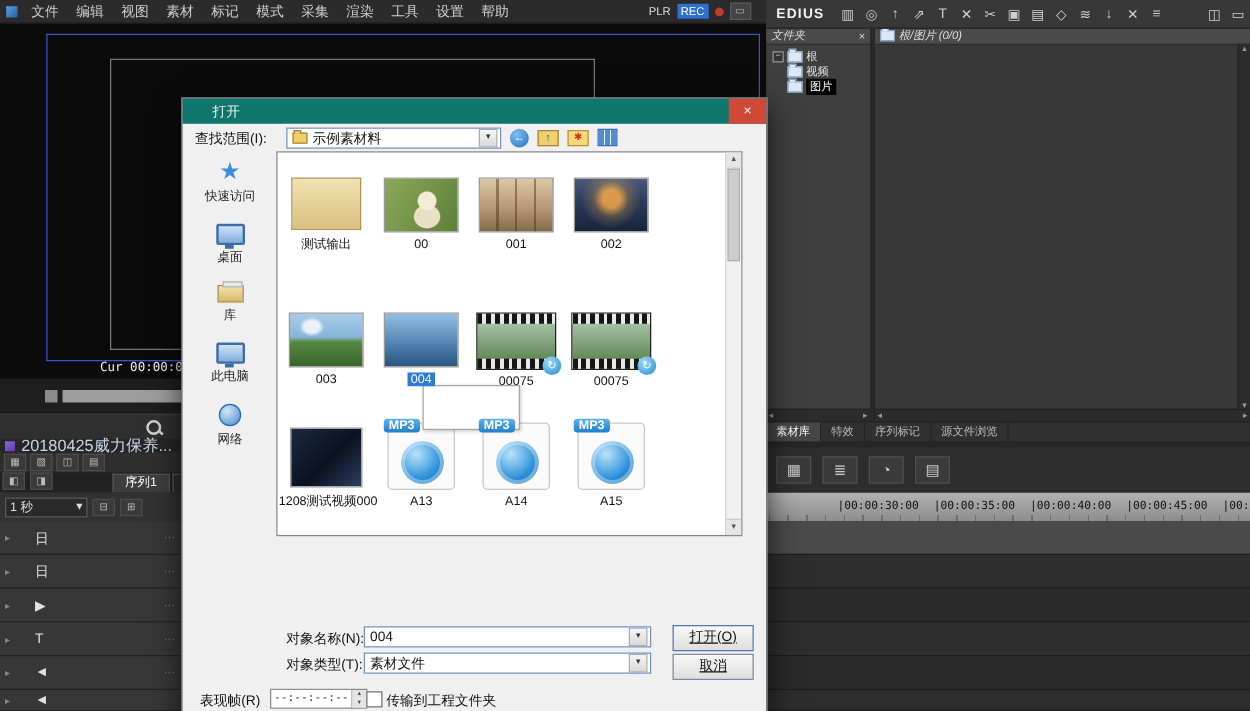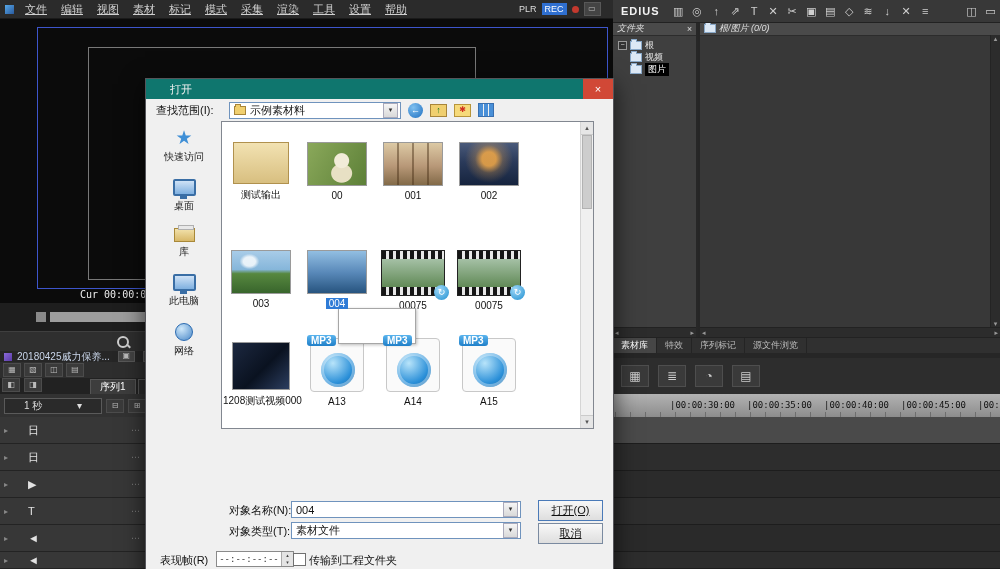--- a/index.html
+++ b/index.html
@@ -1,21 +1,21 @@
 <!DOCTYPE html>
 <html><head>
 <meta charset="utf-8">
 <style>
   html,body{margin:0;padding:0;background:#111;}
   .app{position:relative;width:1000px;height:569px;overflow:hidden;background:#262626;
        font-family:"Liberation Sans","DejaVu Sans",sans-serif;-webkit-font-smoothing:antialiased;}
 
   
   .menubar{position:absolute;left:0;top:0;width:613px;height:18px;background:#2b2b2b;border-bottom:1px solid #1a1a1a;
-           display:flex;align-items:center;color:#cfcfcf;font-size:11px;z-index:6;text-decoration:underline;}
+           display:flex;align-items:center;color:#cfcfcf;font-size:11px;z-index:6;}
   .appicon{width:9px;height:9px;margin:0 4px 0 5px;background:linear-gradient(135deg,#56a8e8,#2a5a9e);}
   .mi{padding:0 7px;cursor:default;white-space:nowrap;}
   .mbright{position:absolute;left:519px;top:0;height:18px;display:flex;align-items:center;gap:5px;}
   .plr{font-size:9px;color:#ddd;}
   .rec{background:#2f6fd0;color:#fff;padding:0 3px;font-size:9px;line-height:12px;}
   .reddot{width:7px;height:7px;border-radius:50%;background:#c3392e;}
   .mbtn{width:15px;height:12px;background:#444;border:1px solid #585858;color:#bbb;font-size:8px;line-height:11px;text-align:center;}
 
   
   .preview{position:absolute;left:0;top:18px;width:613px;height:285px;background:#0b0b0b;}
@@ -24,33 +24,33 @@
   .curline{position:absolute;left:80px;top:271px;font-family:"DejaVu Sans Mono",monospace;font-size:10px;color:#eee;}
   .hscrollrow{position:absolute;left:0;top:303px;width:613px;height:28px;background:#1e1e1e;}
   .hs-box{position:absolute;left:36px;top:9px;width:10px;height:10px;background:#8a8a8a;}
   .hs-track{position:absolute;left:50px;top:13px;width:550px;height:3px;background:#3a3a3a;}
   .hs-bar{position:absolute;left:50px;top:9px;width:100px;height:10px;background:#9d9d9d;}
   .ltoolbar{position:absolute;left:0;top:331px;width:613px;height:20px;background:#2f2f2f;border-top:1px solid #3f3f3f;}
   .searchicon{position:absolute;left:117px;top:4px;width:8px;height:8px;border:2px solid #cfcfcf;border-radius:50%;}
   .searchicon::after{content:"";position:absolute;left:7px;top:7px;width:5px;height:2px;background:#cfcfcf;transform:rotate(45deg);}
   .binrow{position:absolute;left:0;top:351px;width:613px;height:11px;background:#262626;display:flex;align-items:center;}
   .clipicon{width:8px;height:8px;margin:0 5px 0 4px;background:linear-gradient(135deg,#8a6ad8,#5a3aa8);}
-  .cliptext{font-size:10px;color:#c8d4e8;white-space:nowrap;}
+  .cliptext{font-size:13px;color:#c8d4e8;white-space:nowrap;}
   .binrow .mbtn{margin-left:8px;height:9px;line-height:8px;}
   .moderow{position:absolute;left:0;top:362px;width:613px;height:16px;background:#2e2e2e;display:flex;gap:3px;align-items:center;padding-left:3px;box-sizing:border-box;}
   .tbtn{width:16px;height:12px;background:#3a3a3a;border:1px solid #4c4c4c;color:#bbb;font-size:8px;line-height:11px;text-align:center;}
   .seqtabs{position:absolute;left:0;top:378px;width:613px;height:16px;background:#222;display:flex;align-items:flex-end;}
   .seqtabs .tbtn{margin:0 2px 2px 2px;}
   .seqtab{height:14px;line-height:14px;padding:0 9px;font-size:10px;color:#fff;background:#3d3d3d;border:1px solid #555;border-bottom:none;margin-left:46px;}
   .seqtab.dim{background:#2c2c2c;color:#999;margin-left:2px;}
 
   
   .tlhead{position:absolute;left:0;top:394px;width:150px;height:23px;background:#323232;border-bottom:1px solid #222;display:flex;align-items:center;}
   .scale{width:58px;height:14px;margin-left:4px;border:1px solid #5a5a5a;background:#2a2a2a;color:#ddd;font-size:10px;
-         display:flex;align-items:center;justify-content:space-between;padding:0 19px;}
+         display:flex;align-items:center;justify-content:space-between;padding:0 3px;}
   .tlhead .tbtn{margin-left:4px;}
   .throw{position:absolute;left:0;width:150px;height:27px;background:#373737;border-bottom:1px solid #232323;
          border-right:1px solid #1b1b1b;display:flex;align-items:center;color:#ccc;box-sizing:border-box;}
   .exp{width:12px;text-align:center;color:#888;font-size:8px;}
   .tico{margin-left:16px;font-size:11px;color:#e2e2e2;}
   .tdots{margin-left:auto;margin-right:9px;color:#777;font-size:9px;}
 
   
   .ruler{position:absolute;left:150px;top:394px;width:850px;height:23px;background:linear-gradient(#b2b2b2,#8d8d8d);
          border-bottom:1px solid #4a4a4a;color:#111;font-family:"DejaVu Sans Mono",monospace;font-size:9px;overflow:hidden;}

